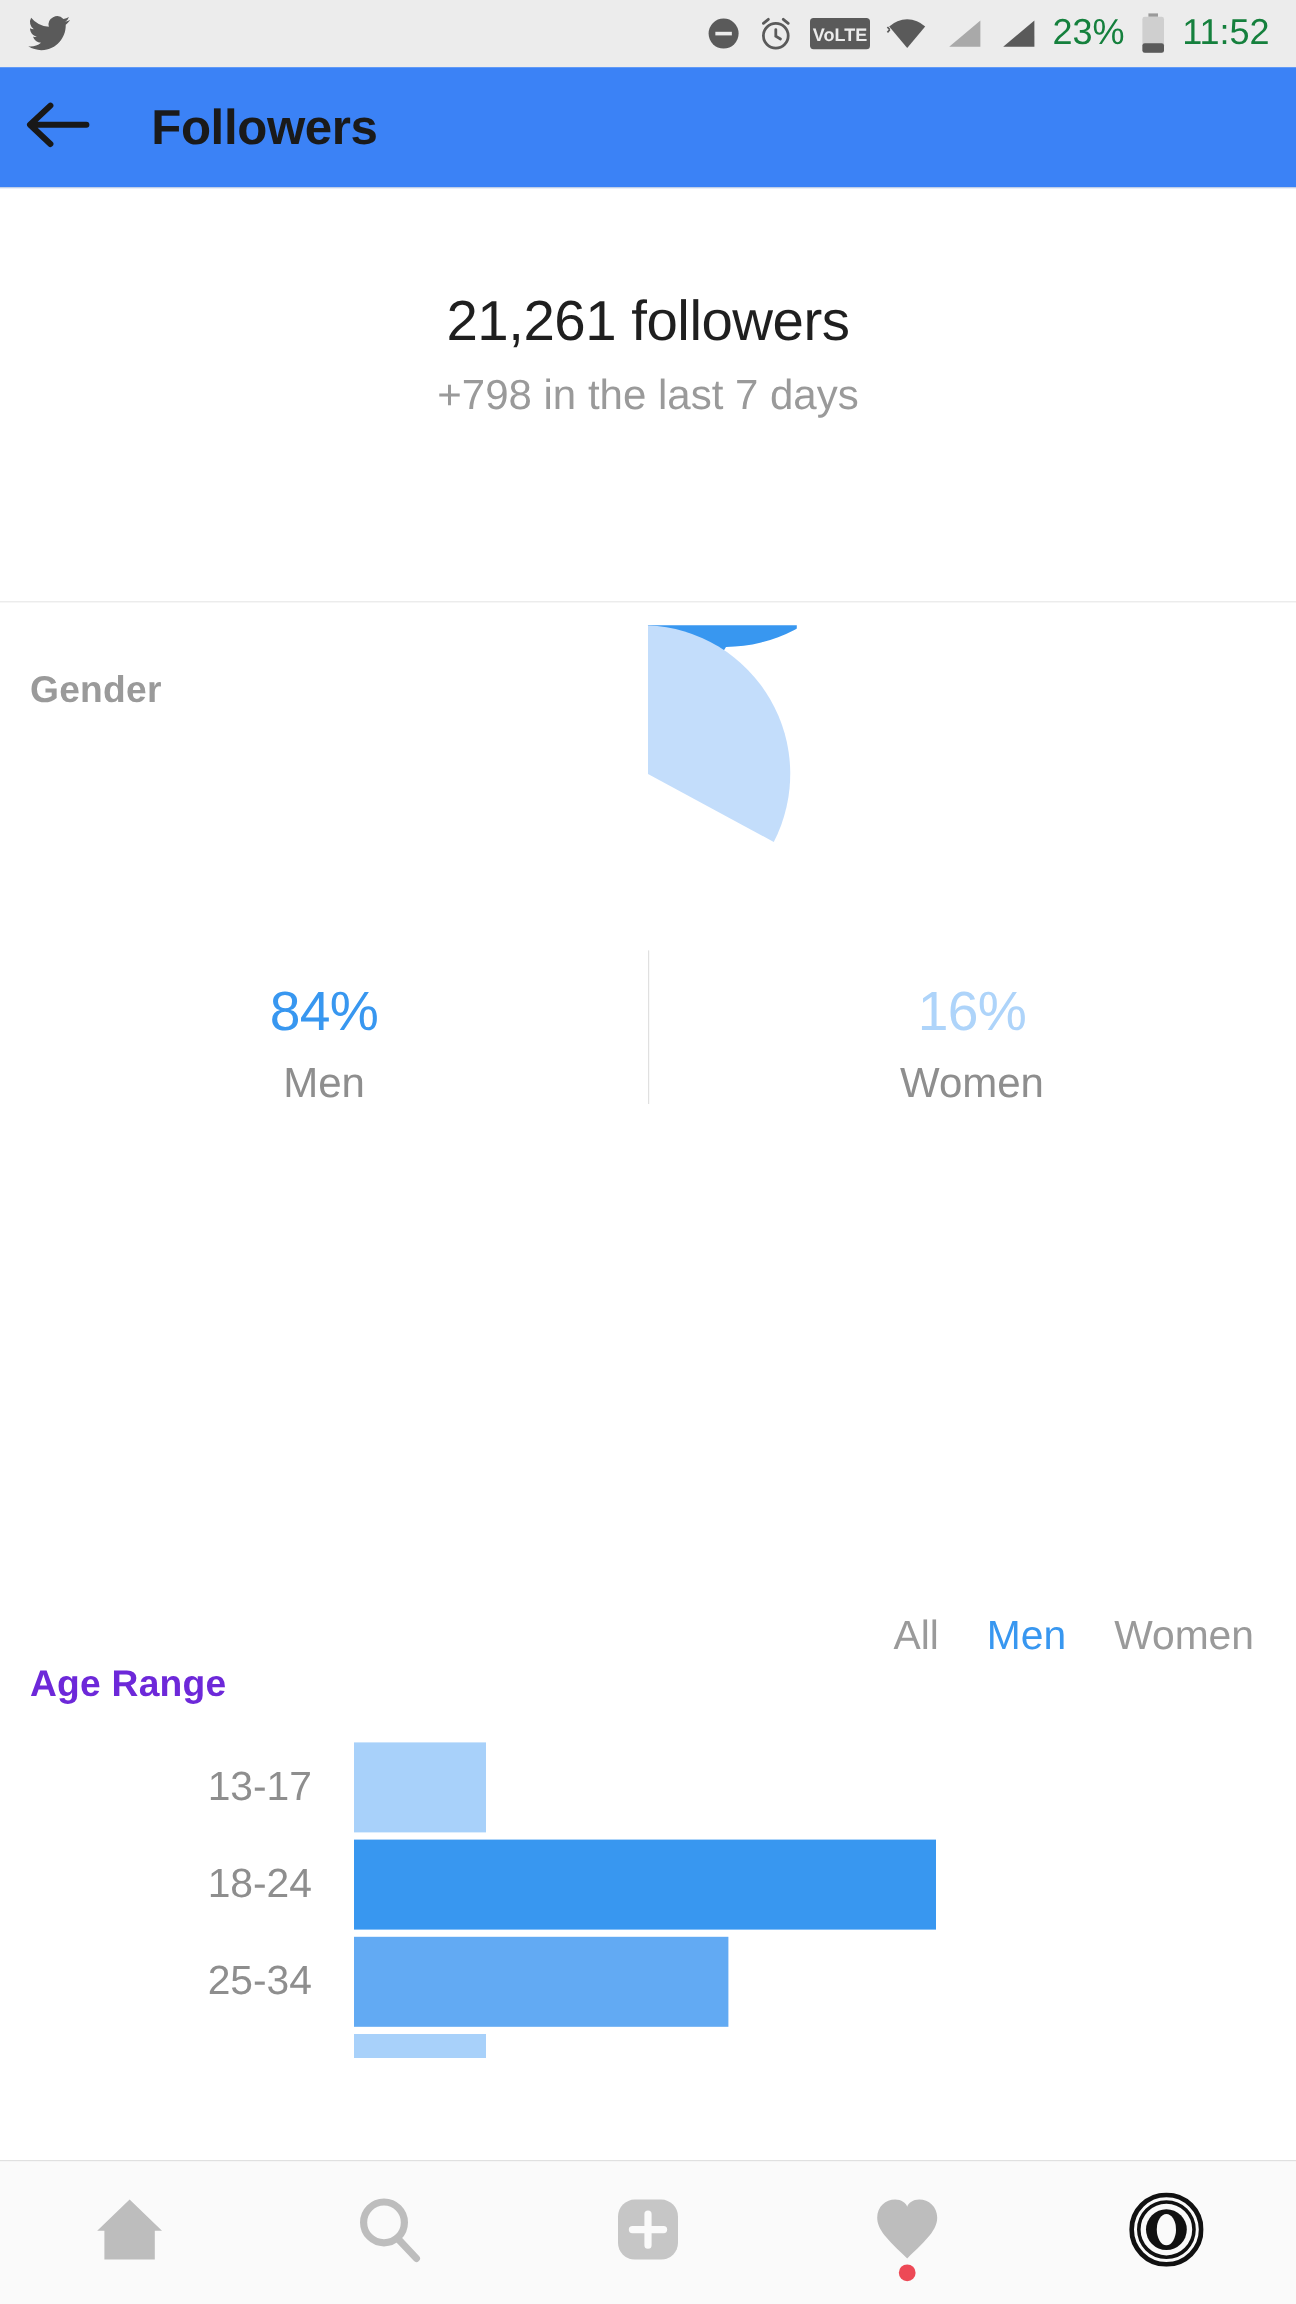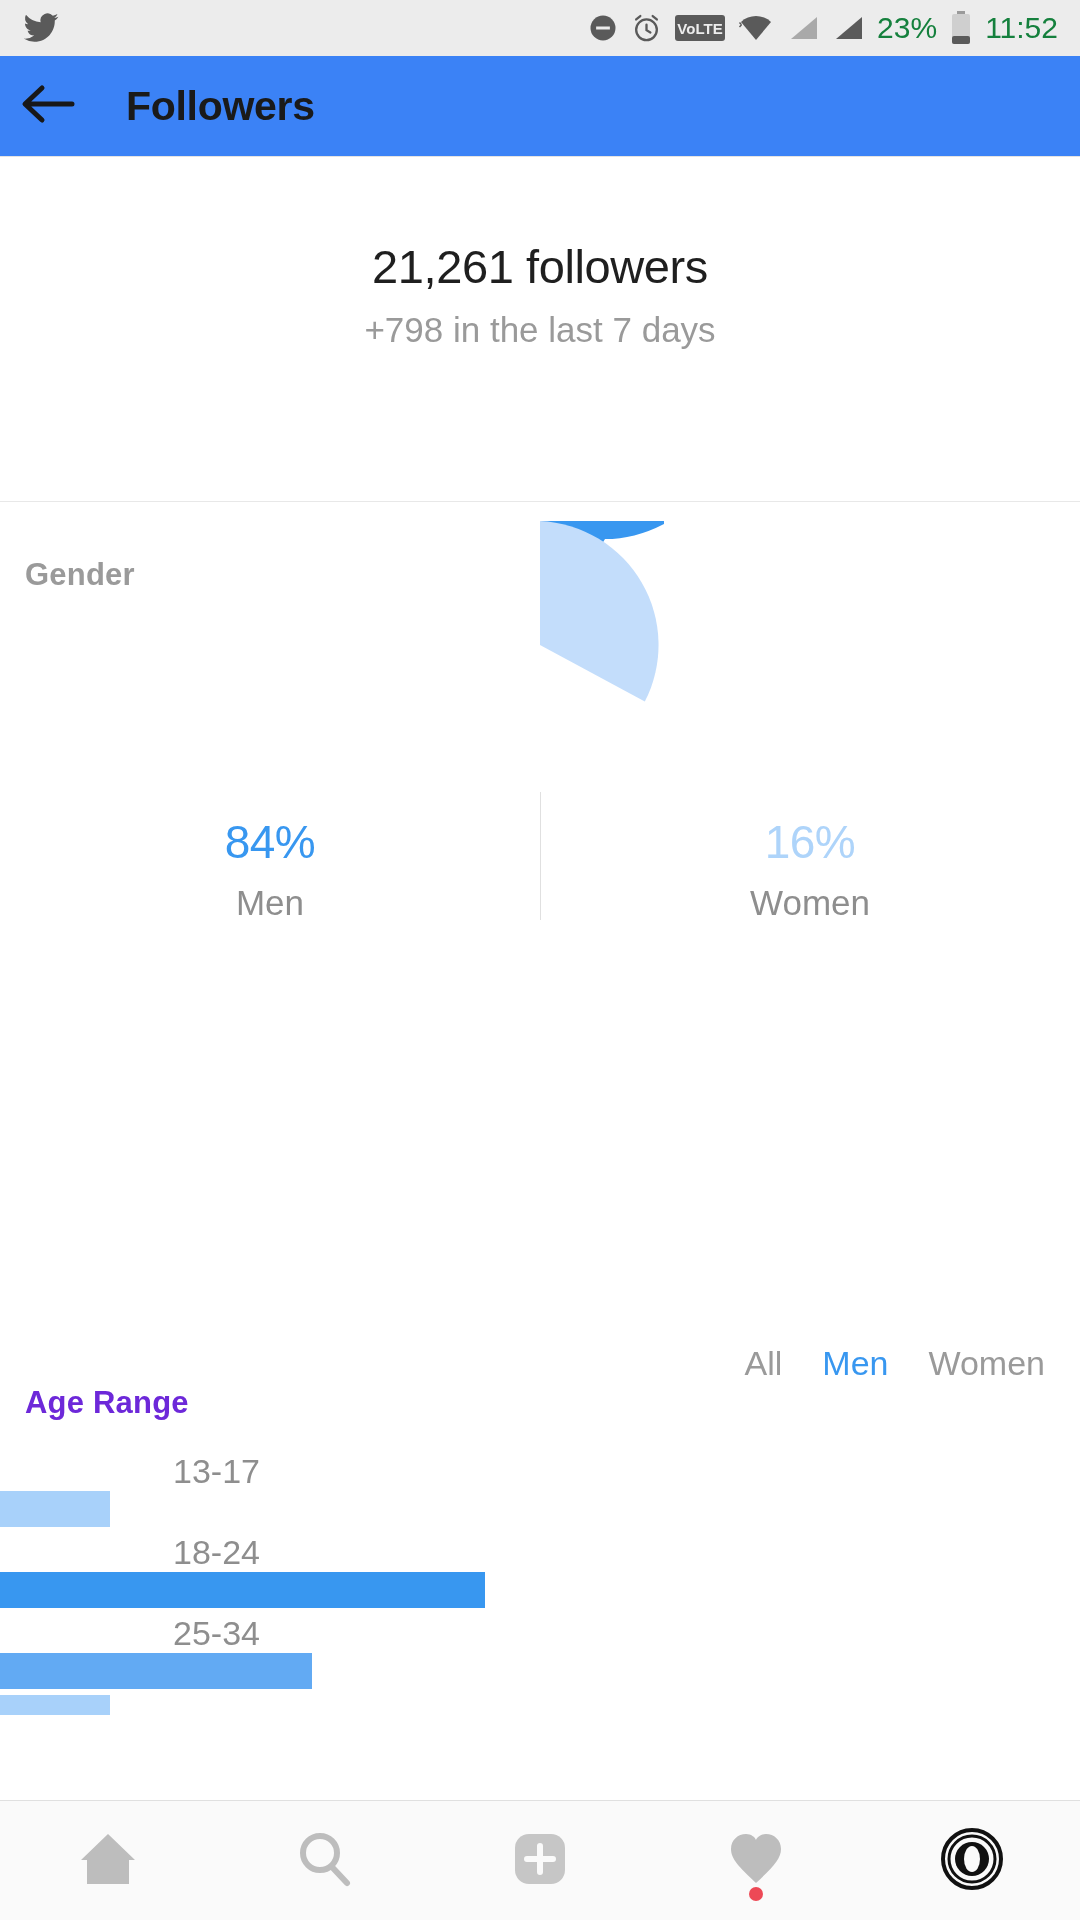--- a/index.html
+++ b/index.html
@@ -81,21 +81,21 @@
     position:absolute; left:25px; top:0;
     font-size:31px; font-weight:bold; color:#6d28d9; letter-spacing:0.2px;margin-top:37px;
   }
   .age-tabs{
     position:absolute; right:35px; top:-4px; display:flex; align-items:center; gap:40px;
   }
   .age-tab{ font-size:34px; color:#9a9a9a; }
   .age-tab.active{ color:#3897f0; }
 
   .bars{ position:absolute; left:0; top:330px; width:1080px; }
-  .bar-row{ position:relative; height:75px; display:flex; margin-bottom:6px;flex-direction:column; }
+  .bar-row{ position:relative; height:75px; display:flex; align-items:center; margin-bottom:6px; }
   .bar-cat{
     width:295px; text-align:right; padding-right:35px;
     font-size:34px; color:#8e8e8e;
   }
   .bar{ height:75px; }
 
   
   .bottomnav{
     position:absolute; bottom:0; left:0; width:1080px; height:120px;
     background:#fafafa; border-top:1px solid #e0e0e0;

